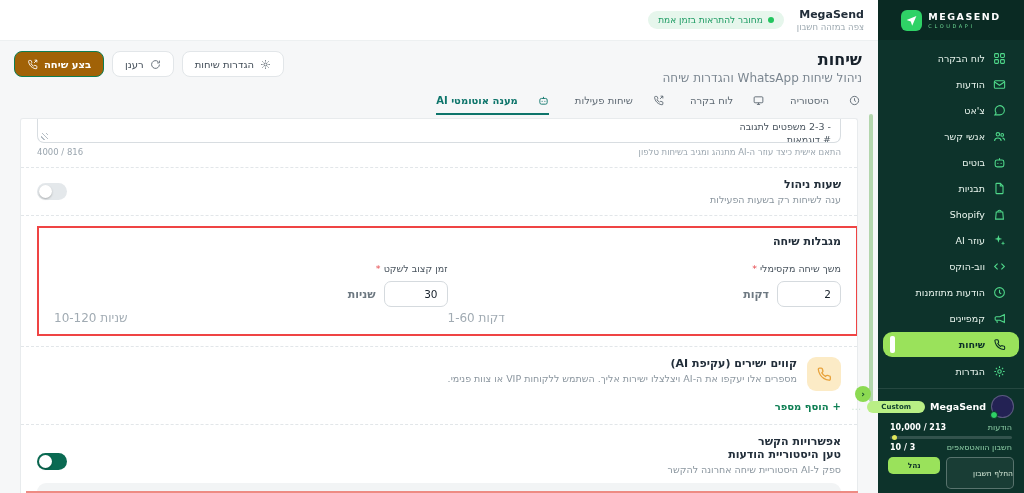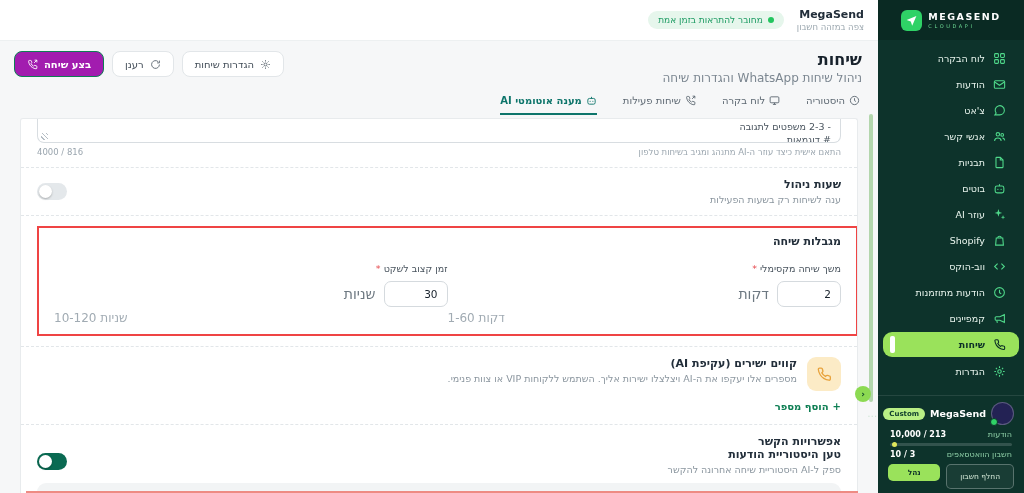--- a/index.html
+++ b/index.html
@@ -17,50 +17,50 @@
   .nav-item { height:26px; display:flex; align-items:center; gap:8px; padding:0 18px 0 6px; color:#e9f5ee; font-size:9.5px; cursor:pointer; }
   .nav-icon { width:13px; height:13px; color:#4fd88a; flex:none; }
   .nav-item.active { background:#9ae25b; color:#0b2f27; font-weight:bold; border-radius:9px; margin:1px 5px; height:25px; padding:0 13px 0 6px; position:relative; }
   .nav-item.active .nav-icon { color:#0b2f27; }
   .cursor-bar { position:absolute; left:7px; top:4px; width:5px; height:17px; background:#fff; border-radius:2px; }
   .side-foot { flex:none; border-top:1px solid rgba(255,255,255,.1); padding:4px 0 4px; }
   .acct { display:flex; align-items:center; gap:5px; padding:2px 10px 4px; }
   .avatar { width:23px; height:23px; border-radius:50%; background:#232254; border:1px solid rgba(255,255,255,.25); position:relative; flex:none; }
   .check-dot { position:absolute; bottom:-2px; left:-2px; width:8px; height:8px; border-radius:50%; background:#2fd266; border:1px solid #0d332b; }
   .acct-name { color:#fff; font-size:9.5px; font-weight:bold; }
-  .badge-custom { background:#b9ef85; color:#11402f; font-size:7px; font-weight:bold; padding:2px 6px; border-radius:6px; }
+  .badge-custom { background:#b9ef85; color:#11402f; font-size:7px; font-weight:bold; padding:2px 14px; border-radius:6px; }
   .acct-dots { margin-right:auto; color:#cfe6d6; font-size:10px; letter-spacing:1px; cursor:pointer; }
   .stat-row { display:flex; justify-content:space-between; align-items:center; padding:1px 12px; font-size:8px; }
   .stat-label { color:#8fd0a8; }
   .stat-val { color:#fff; font-weight:bold; }
   .progress { position:relative; height:3px; background:rgba(255,255,255,.16); border-radius:2px; margin:3px 12px; }
   .progress-dot { position:absolute; left:2px; top:-1px; width:5px; height:5px; border-radius:50%; background:#dfe85c; }
   .foot-btns { display:flex; gap:6px; padding:4px 10px 0; }
-  .btn-switch { flex:1.25; height:25px; border:1px solid rgba(255,255,255,.28); background:rgba(255,255,255,.05); color:#d6ead9; font-size:7.5px; border-radius:5px; cursor:pointer; font-family:inherit; }
+  .btn-switch { flex:1.25; height:32px; border:1px solid rgba(255,255,255,.28); background:rgba(255,255,255,.05); color:#d6ead9; font-size:7.5px; border-radius:5px; cursor:pointer; font-family:inherit;text-align:right; }
   .btn-manage { flex:1; height:17px; background:#9ae25b; color:#0b2f27; font-weight:bold; font-size:7.5px; border:none; border-radius:5px; cursor:pointer; font-family:inherit; }
   .page-scrollbar { position:absolute; left:869px; top:114px; width:4px; height:288px; background:#b3d6ad; border-radius:2px; z-index:1; }
   .collapse-btn { position:absolute; left:855px; top:386px; width:16px; height:16px; border-radius:50%; background:#8cda52; color:#134a2c; font-size:9px; font-weight:bold; line-height:14px; text-align:center; border:none; z-index:3; cursor:pointer; font-family:inherit; }
 
   
   .main { position:absolute; left:0; top:0; width:878px; height:493px; }
   .topbar { height:41px; background:#fff; border-bottom:1px solid #edf0f1; display:flex; align-items:center; padding:0 14px; gap:13px; }
   .tb-name { font-size:11px; font-weight:bold; color:#222e3a; }
   .tb-sub { font-size:8.5px; color:#9aa6ae; margin-top:1px; cursor:pointer; }
   .live-badge { display:flex; align-items:center; gap:5px; background:#e6f6ec; color:#1b9a61; font-size:9px; padding:4px 10px; border-radius:999px; }
   .live-dot { width:6px; height:6px; border-radius:50%; background:#22c55e; }
   .page-head { padding:9px 16px 0; }
   .page-title { font-size:16px; font-weight:bold; color:#17212b; }
   .page-sub { font-size:12px; color:#7c8791; margin-top:2px; }
   .actions { position:absolute; top:51px; left:14px; display:flex; gap:8px; }
   .btn { height:26px; display:flex; align-items:center; gap:6px; padding:0 12px; border-radius:8px; border:1px solid #e2e6e9; background:#fff; color:#404b56; font-size:10px; cursor:pointer; font-family:inherit; }
   .btn .bicon { width:11px; height:11px; color:#5d6872; }
-  .btn-primary { background:#a21caf; border-color:#0d7e53; color:#fff; font-weight:bold; }
+  .btn-primary { background:#a16207; border-color:#0d7e53; color:#fff; font-weight:bold; }
   .btn-primary .bicon { color:#fff; }
   .tabs { display:flex; gap:26px; padding:10px 18px 0; }
-  .tab { display:flex; align-items:center; gap:4px; font-size:10px; color:#5d6872; padding-bottom:7px; border-bottom:2px solid transparent; cursor:pointer; }
+  .tab { display:flex; align-items:center; gap:20px; font-size:10px; color:#5d6872; padding-bottom:7px; border-bottom:2px solid transparent; cursor:pointer; }
   .tab .ticon { width:11px; height:11px; }
   .tab.active { color:#0e756b; border-bottom-color:#0e756b; font-weight:bold; }
 
   .card { position:absolute; top:118px; left:20px; width:838px; bottom:0; background:#fff; border:1px solid #e8ebed; border-bottom:none; border-radius:3px 3px 0 0; padding:0 16px; overflow:hidden; }
   .ta { position:relative; height:24px; border:1px solid #d8dde1; border-top:none; border-radius:0 0 7px 7px; overflow:hidden; padding:1px 9px 15px; font-size:9.5px; color:#49545e; line-height:13px; cursor:text; }
   .ta-resize { position:absolute; left:3px; bottom:2px; width:7px; height:7px; background:repeating-linear-gradient(45deg, transparent 0 2px, #b6bec5 2px 3px); cursor:nwse-resize; }
   .helper-row { display:flex; justify-content:space-between; align-items:flex-start; margin-top:4px; font-size:8.5px; color:#9aa5ae; }
   .dashed { border-top:1px dashed #e2e6e9; margin:10px -16px; }
   .row-between { display:flex; justify-content:space-between; align-items:center; }
   .sec-title { font-size:11px; font-weight:bold; color:#222e3a; }
@@ -69,21 +69,21 @@
   .knob { position:absolute; top:2px; left:2px; width:13px; height:13px; border-radius:50%; background:#fff; box-shadow:0 1px 2px rgba(0,0,0,.25); }
   .toggle.off { background:#e4e8eb; }
   .toggle.on { background:#0a6a52; }
   .red-box { border:2px solid #ef4444; margin:9px -17px 2px 0; padding:7px 15px 9px; }
   .fields { display:flex; margin-top:9px; }
   .field { width:50%; }
   .field-label { font-size:9.5px; color:#47525c; }
   .req { color:#e5484d; }
   .input-row { display:flex; align-items:center; gap:8px; margin-top:5px; }
   .num-input { width:64px; height:26px; border:1px solid #d5dade; border-radius:7px; font-size:10.5px; color:#17212b; text-align:right; padding:0 9px; font-family:inherit; }
-  .unit { font-size:14px; color:#6d7881; }
+  .unit { font-size:11px; color:#6d7881;font-weight:bold; }
   .field-helper { font-size:12px; color:#a1abb3; margin-top:4px; display:block; }
   .dl-head { display:flex; gap:10px; align-items:flex-start; }
   .dl-icon { width:34px; height:34px; border-radius:9px; background:#fcebc6; color:#e8a33d; display:flex; align-items:center; justify-content:center; flex:none; padding:9px; }
   .add-number { display:inline-flex; align-items:center; gap:4px; color:#0d7e53; font-size:10px; font-weight:bold; margin-top:10px; cursor:pointer; }
   .shopify-card { background:#f2f4f5; border-radius:9px; padding:9px 13px; margin-top:8px; }
   .bottom-line { position:absolute; left:26px; width:832px; bottom:0; height:2px; background:#ee8b83; z-index:4; }
   .ltr { direction:ltr; unicode-bidi:embed; }
 </style>
 </head>
 <body>
@@ -324,54 +324,54 @@
             <path d="M2.8 20c.5-3.4 3-5.2 6.2-5.2s5.7 1.8 6.2 5.2"></path>
             <circle cx="17" cy="9" r="2.5"></circle>
             <path d="M17.5 14.5c2.4.4 3.8 2 4.2 4.5"></path>
           </svg>
         </span>
         <span>אנשי קשר</span>
       </div>
       <div class="nav-item">
         <span class="nav-icon">
           <svg viewBox="0 0 24 24" fill="none" stroke="currentColor" stroke-width="2">
-            <path d="M6.5 2.5h7l5 5v13a1 1 0 0 1-1 1h-11a1 1 0 0 1-1-1v-17a1 1 0 0 1 1-1z"></path>
-            <path d="M13.5 2.5v5h5"></path>
-          </svg>
-        </span>
-        <span>תבניות</span>
-      </div>
-      <div class="nav-item">
-        <span class="nav-icon">
-          <svg viewBox="0 0 24 24" fill="none" stroke="currentColor" stroke-width="2">
             <rect x="4" y="7.5" width="16" height="12.5" rx="3.5"></rect>
             <path d="M12 7.5V4"></path>
             <circle cx="9" cy="13.5" r="1.2" fill="currentColor" stroke="none"></circle>
             <circle cx="15" cy="13.5" r="1.2" fill="currentColor" stroke="none"></circle>
           </svg>
         </span>
         <span>בוטים</span>
       </div>
       <div class="nav-item">
         <span class="nav-icon">
+          <svg viewBox="0 0 24 24" fill="none" stroke="currentColor" stroke-width="2">
+            <path d="M6.5 2.5h7l5 5v13a1 1 0 0 1-1 1h-11a1 1 0 0 1-1-1v-17a1 1 0 0 1 1-1z"></path>
+            <path d="M13.5 2.5v5h5"></path>
+          </svg>
+        </span>
+        <span>תבניות</span>
+      </div>
+      <div class="nav-item">
+        <span class="nav-icon">
+          <svg viewBox="0 0 24 24" fill="none" stroke="currentColor" stroke-width="2">
+            <path d="M6 7.5h12l1.2 13H4.8z"></path>
+            <path d="M8.8 7.5a3.2 3.2 0 0 1 6.4 0"></path>
+          </svg>
+        </span>
+        <span>Shopify</span>
+      </div>
+      <div class="nav-item">
+        <span class="nav-icon">
           <svg viewBox="0 0 24 24" fill="currentColor">
             <path d="M10 2l1.7 5.3L17 9l-5.3 1.7L10 16l-1.7-5.3L3 9l5.3-1.7z"></path>
             <path d="M18.5 13l1 3 3 1-3 1-1 3-1-3-3-1 3-1z"></path>
           </svg>
         </span>
         <span>עוזר AI</span>
-      </div>
-      <div class="nav-item">
-        <span class="nav-icon">
-          <svg viewBox="0 0 24 24" fill="none" stroke="currentColor" stroke-width="2">
-            <path d="M6 7.5h12l1.2 13H4.8z"></path>
-            <path d="M8.8 7.5a3.2 3.2 0 0 1 6.4 0"></path>
-          </svg>
-        </span>
-        <span>Shopify</span>
       </div>
       <div class="nav-item">
         <span class="nav-icon">
           <svg viewBox="0 0 24 24" fill="none" stroke="currentColor" stroke-width="2">
             <path d="M8.5 6.5L3 12l5.5 5.5M15.5 6.5L21 12l-5.5 5.5"></path>
           </svg>
         </span>
         <span>ווב-הוקס</span>
       </div>
       <div class="nav-item">

